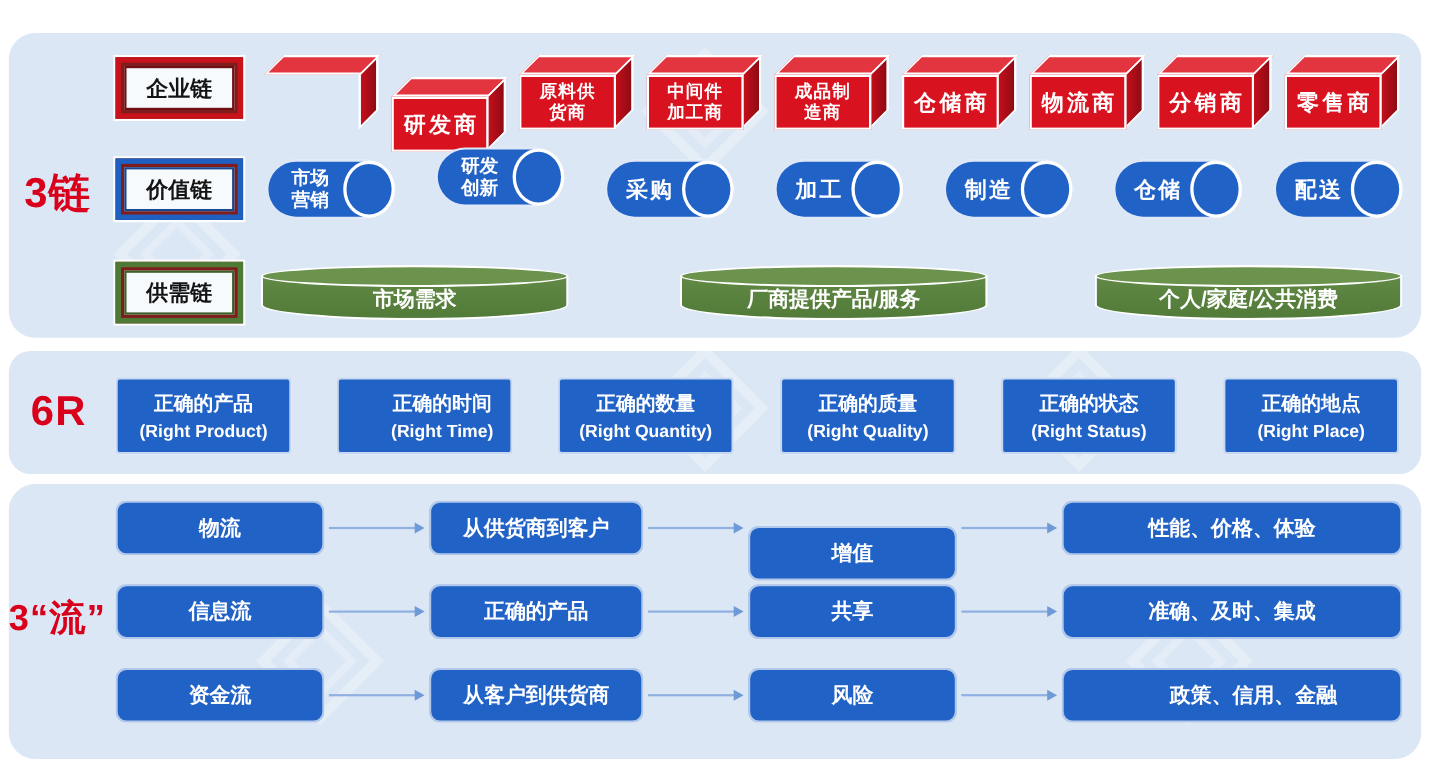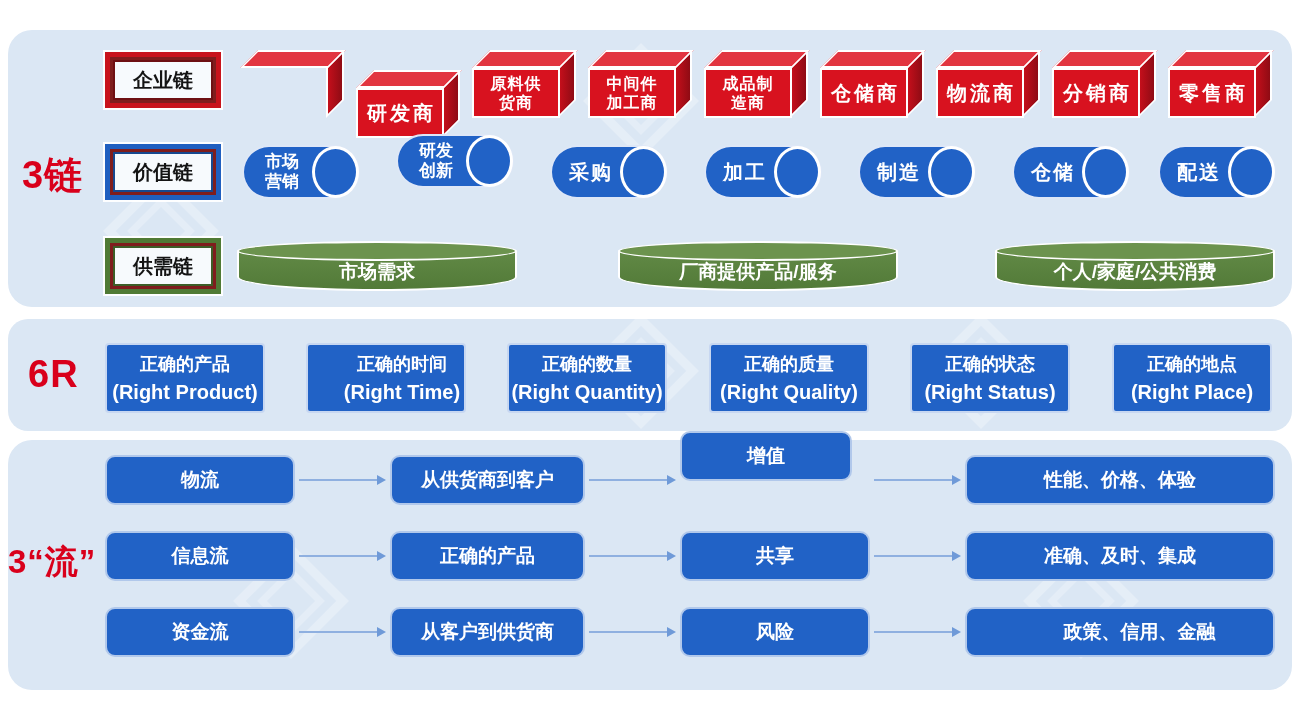--- a/index.html
+++ b/index.html
@@ -63,21 +63,21 @@
     border:2px solid #fff; border-radius:50%; box-sizing:border-box; }
   .gcyl .glbl { position:absolute; inset:0; padding-top:12px; display:flex; align-items:center;
     justify-content:center; color:#fff; font-weight:800; font-size:19px; z-index:2; }
 
   
   .r6 { position:absolute; width:160px; height:70px; background:#2162c6;
     border:2px solid rgba(255,255,255,.75); border-radius:4px; box-sizing:border-box;
     display:flex; flex-direction:column; align-items:center; justify-content:center;
     gap:5px; color:#fff; z-index:2; }
   .r6 .zh { font-size:18px; font-weight:800; }
-  .r6 .en { font-size:20px; font-weight:700; }
+  .r6 .en { font-size:16px; font-weight:700; }
 
   
   .fbox { position:absolute; height:50px; background:#2162c6;
     border:2px solid rgba(255,255,255,.65); border-radius:10px; box-sizing:border-box;
     display:flex; align-items:center; justify-content:center; color:#fff;
     font-weight:800; font-size:19px; z-index:2; }
   .farrow { position:absolute; height:2px; background:#8fb0e0; z-index:1; }
   .farrow::after { content:''; position:absolute; right:-2px; top:-4px; width:0; height:0;
     border-left:9px solid #6f9ad8; border-top:5px solid transparent; border-bottom:5px solid transparent; }
 
@@ -237,21 +237,21 @@
         <div class="en">(Right Status)</div>
       </div>
       <div class="r6" style="left: 1112px; top: 343px;">
         <div class="zh">正确的地点</div>
         <div class="en">(Right Place)</div>
       </div>
       <div class="fbox" style="left: 105px; top: 455px; width: 190px;">物流</div>
       <div class="farrow" style="left: 299px; width: 85px; top: 479px;"></div>
       <div class="fbox" style="left: 390px; top: 455px; width: 195px;">从供货商到客户</div>
       <div class="farrow" style="left: 589px; width: 85px; top: 479px;"></div>
-      <div class="fbox" style="left: 680px; top: 431px; width: 172px;">增值</div>
+      <div class="fbox" style="left: 680px; top: 478px; width: 190px;">增值</div>
       <div class="farrow" style="left: 874px; width: 85px; top: 479px;"></div>
       <div class="fbox" style="left: 965px; top: 455px; width: 310px;">性能、价格、体验</div>
       <div class="fbox" style="left: 105px; top: 531px; width: 190px;">信息流</div>
       <div class="farrow" style="left: 299px; width: 85px; top: 555px;"></div>
       <div class="fbox" style="left: 390px; top: 531px; width: 195px;">正确的产品</div>
       <div class="farrow" style="left: 589px; width: 85px; top: 555px;"></div>
       <div class="fbox" style="left: 680px; top: 531px; width: 190px;">共享</div>
       <div class="farrow" style="left: 874px; width: 85px; top: 555px;"></div>
       <div class="fbox" style="left: 965px; top: 531px; width: 310px;">准确、及时、集成</div>
       <div class="fbox" style="left: 105px; top: 607px; width: 190px;">资金流</div>

